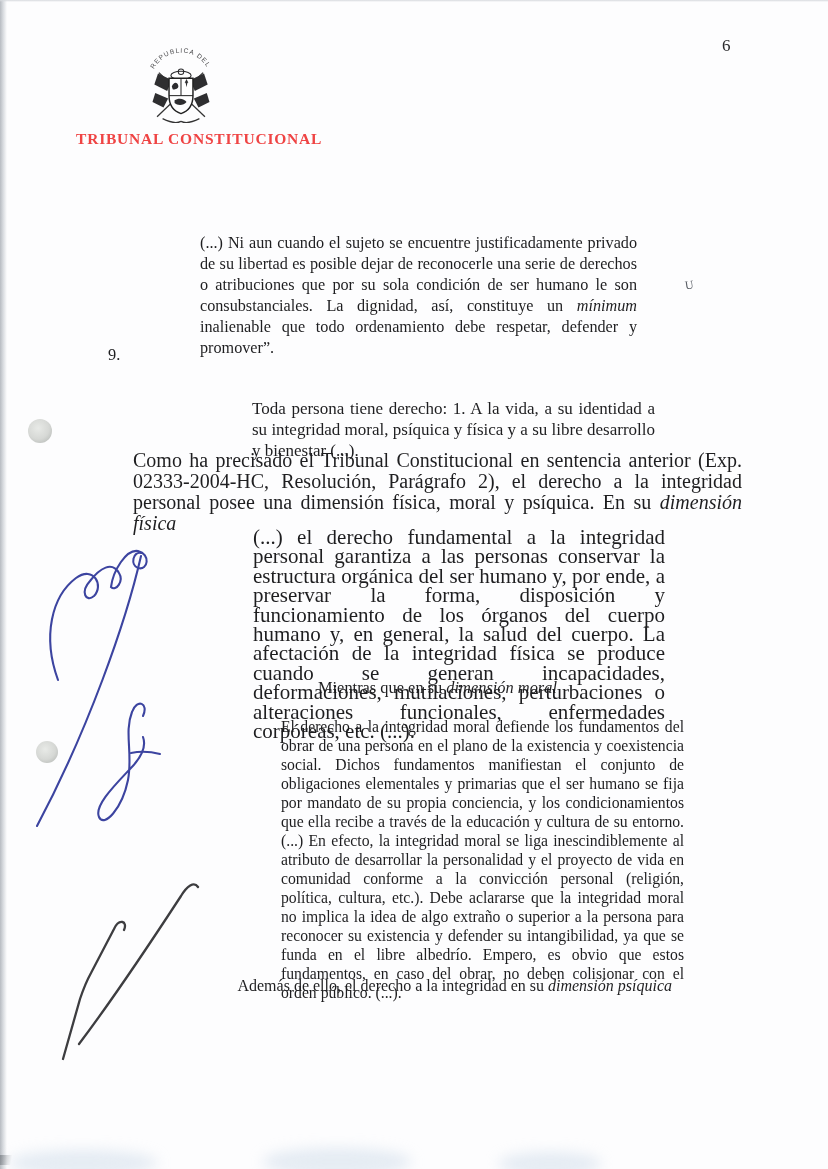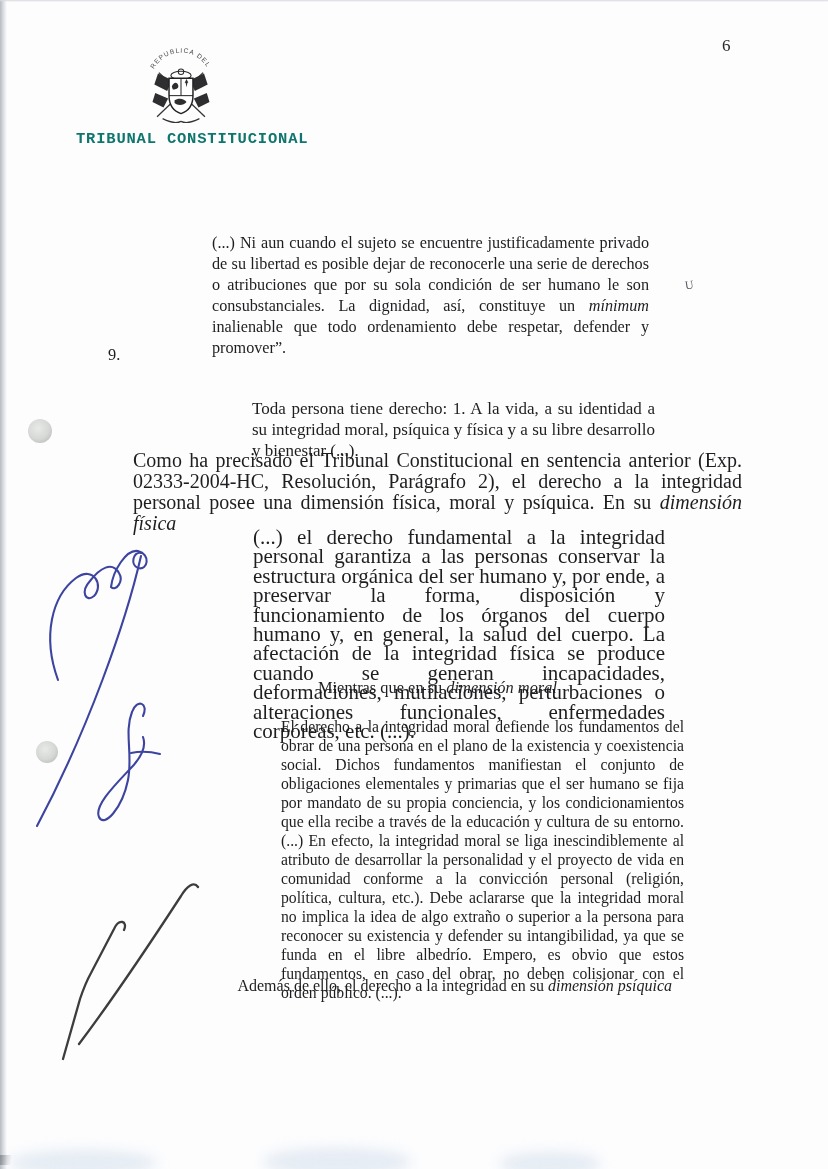--- a/index.html
+++ b/index.html
@@ -8,27 +8,27 @@
     background:#fdfdfe;overflow:hidden;
     font-family:"Liberation Serif", serif;color:#1e1e20;
   }
   .edge-left{position:absolute;left:0;top:0;width:7px;height:1169px;
     background:linear-gradient(to right,#a6abb2 0%,#cfd3d8 45%,rgba(255,255,255,0) 100%);
     opacity:.8;}
   .edge-top{position:absolute;left:0;top:0;width:828px;height:2px;
     background:linear-gradient(to bottom,#d7dade,rgba(255,255,255,0));}
   .header-org{
     position:absolute;left:76px;top:130px;
-    font-family:Liberation Mono, monospace;font-weight:bold;
-    font-size:15.5px;letter-spacing:.8px;color:#0f766e;
+    font-family:Liberation Serif, serif;font-weight:bold;
+    font-size:15.5px;letter-spacing:.8px;color:#ef4444;
   }
   .page-number{position:absolute;left:722px;top:36px;font-size:17px;color:#2a2a2c;}
   .emblem{position:absolute;left:143px;top:34px;width:76px;height:92px;}
   .txt{position:absolute;text-align:justify;}
-  .quote1{left:212px;top:217px;width:437px;font-size:16.2px;line-height:21px;}
+  .quote1{left:200px;top:217px;width:437px;font-size:16.2px;line-height:21px;}
   .item9{left:108px;top:344px;width:560px;font-size:16.4px;line-height:21px;display:flex;text-align:left;}
   .item9 .num{width:27px;flex:0 0 27px;}
   .quote2{left:252px;top:381px;width:403px;font-size:17px;line-height:21px;}
   .para-como{left:133px;top:430px;width:609px;font-size:20px;line-height:21px;}
   .quote3{left:253px;top:507px;width:412px;font-size:21px;line-height:19.4px;}
   .para-mientras{left:137px;top:661px;width:420px;font-size:16.4px;line-height:21px;text-align:right;}
   .quote4{left:257px;top:701px;width:403px;font-size:15.7px;line-height:19px;margin-left:24px;}
   .para-ademas{left:112px;top:959px;width:560px;font-size:16px;line-height:21px;text-align:right;}
   .stray{position:absolute;left:685px;top:278px;font-size:12px;color:#5a5f66;
     transform:rotate(-8deg);font-family:"Liberation Serif",serif;}

